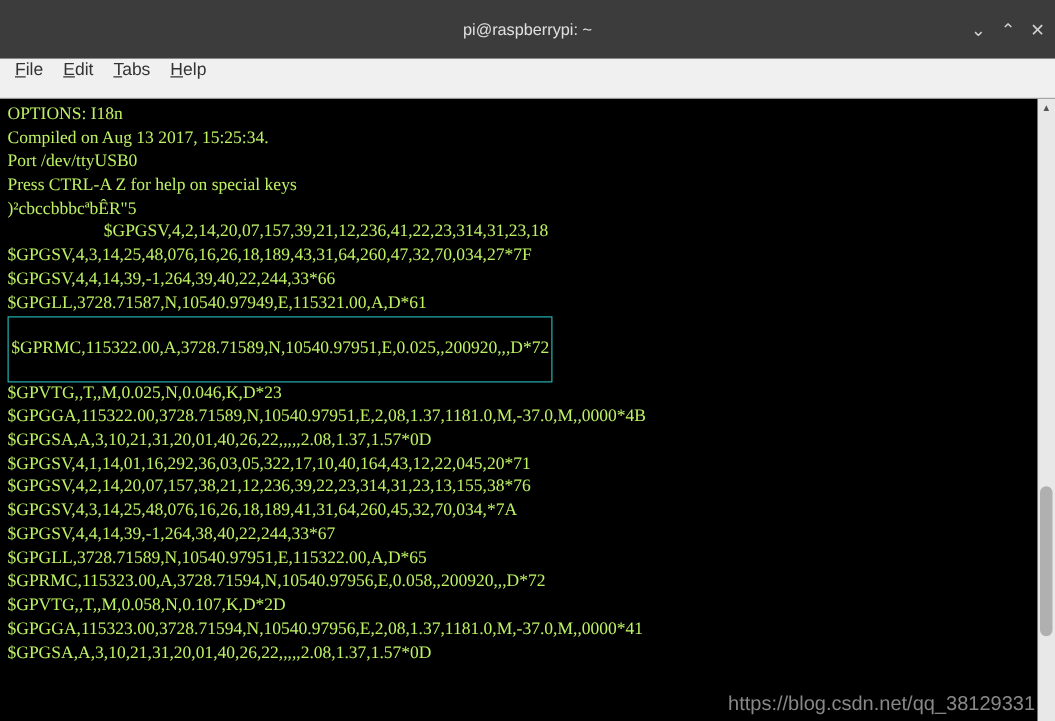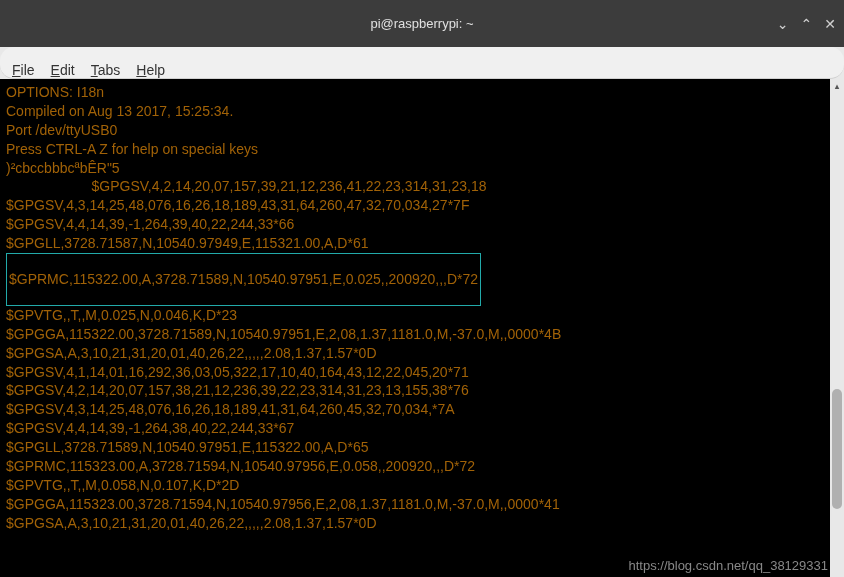--- a/index.html
+++ b/index.html
@@ -36,46 +36,45 @@
     }
     .window-controls span {
       cursor: pointer;
       font-size: 14px;
       line-height: 1;
     }
     .menubar {
       height: 32px;
       background: #f0f0f0;
       display: flex;
-      align-items: flex-end;
+      align-items: flex-start;
       padding: 0 12px;
       gap: 16px;
       font-size: 14px;
       border-bottom: 1px solid #d0d0d0;
-      border-radius: 14px;
     }
     .menu-item {
       color: #333;
       cursor: pointer;
     }
     .menu-item .underline {
       text-decoration: underline;
     }
     .terminal-container {
       flex: 1;
       display: flex;
       background: #000;
       overflow: hidden;
       position: relative;
     }
     .terminal {
       flex: 1;
       background: #000;
-      color: #a16207;
-      font-family: Liberation Sans, sans-serif;
+      color: #bef264;
+      font-family: Liberation Serif, serif;
       font-size: 14px;
       padding: 4px 6px;
       line-height: 1.35;
       white-space: pre;
       overflow: hidden;
     }
     .terminal .line { white-space: pre; }
     .highlighted {
       border: 1px solid #2aa;
       display: inline-block;
@@ -104,21 +103,21 @@
       height: 120px;
       background: #b0b0b0;
       border-radius: 5px;
       cursor: pointer;
     }
     .watermark {
       position: absolute;
       bottom: 4px;
       right: 16px;
       color: #888;
-      font-size: 13px;
+      font-size: 16px;
       font-family: sans-serif;
       z-index: 10;
     }
   </style>
 </head>
 <body>
 
 <div class="titlebar">
   <span class="title-text">pi@raspberrypi: ~</span>
   <div class="window-controls">

